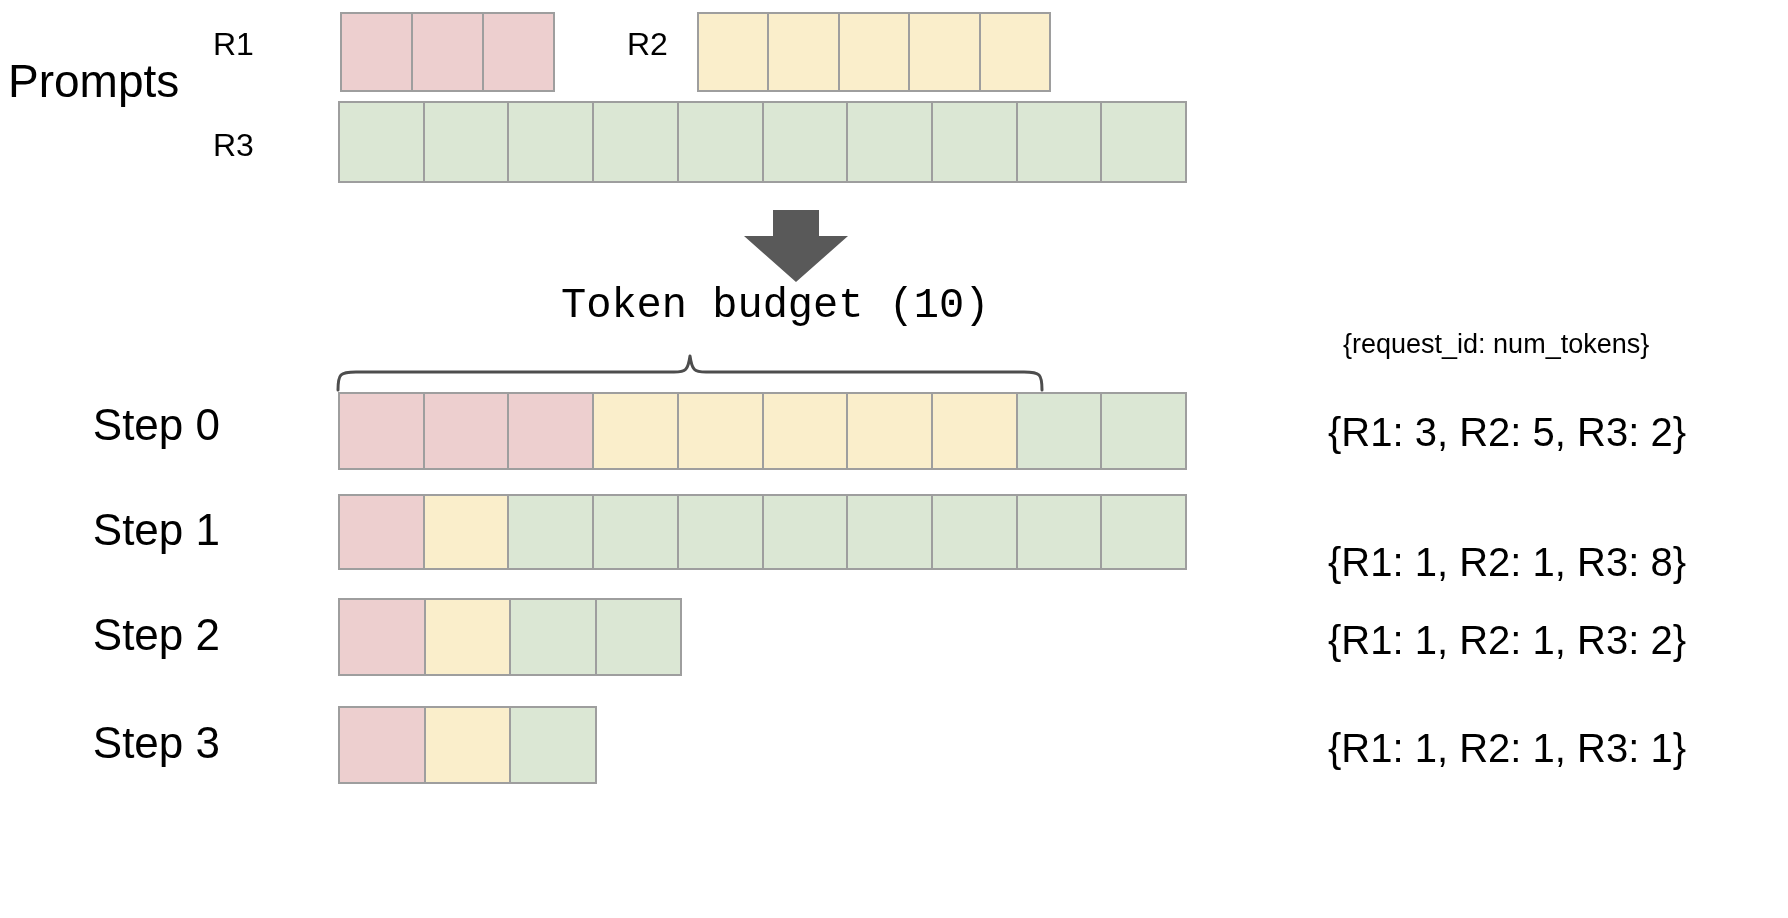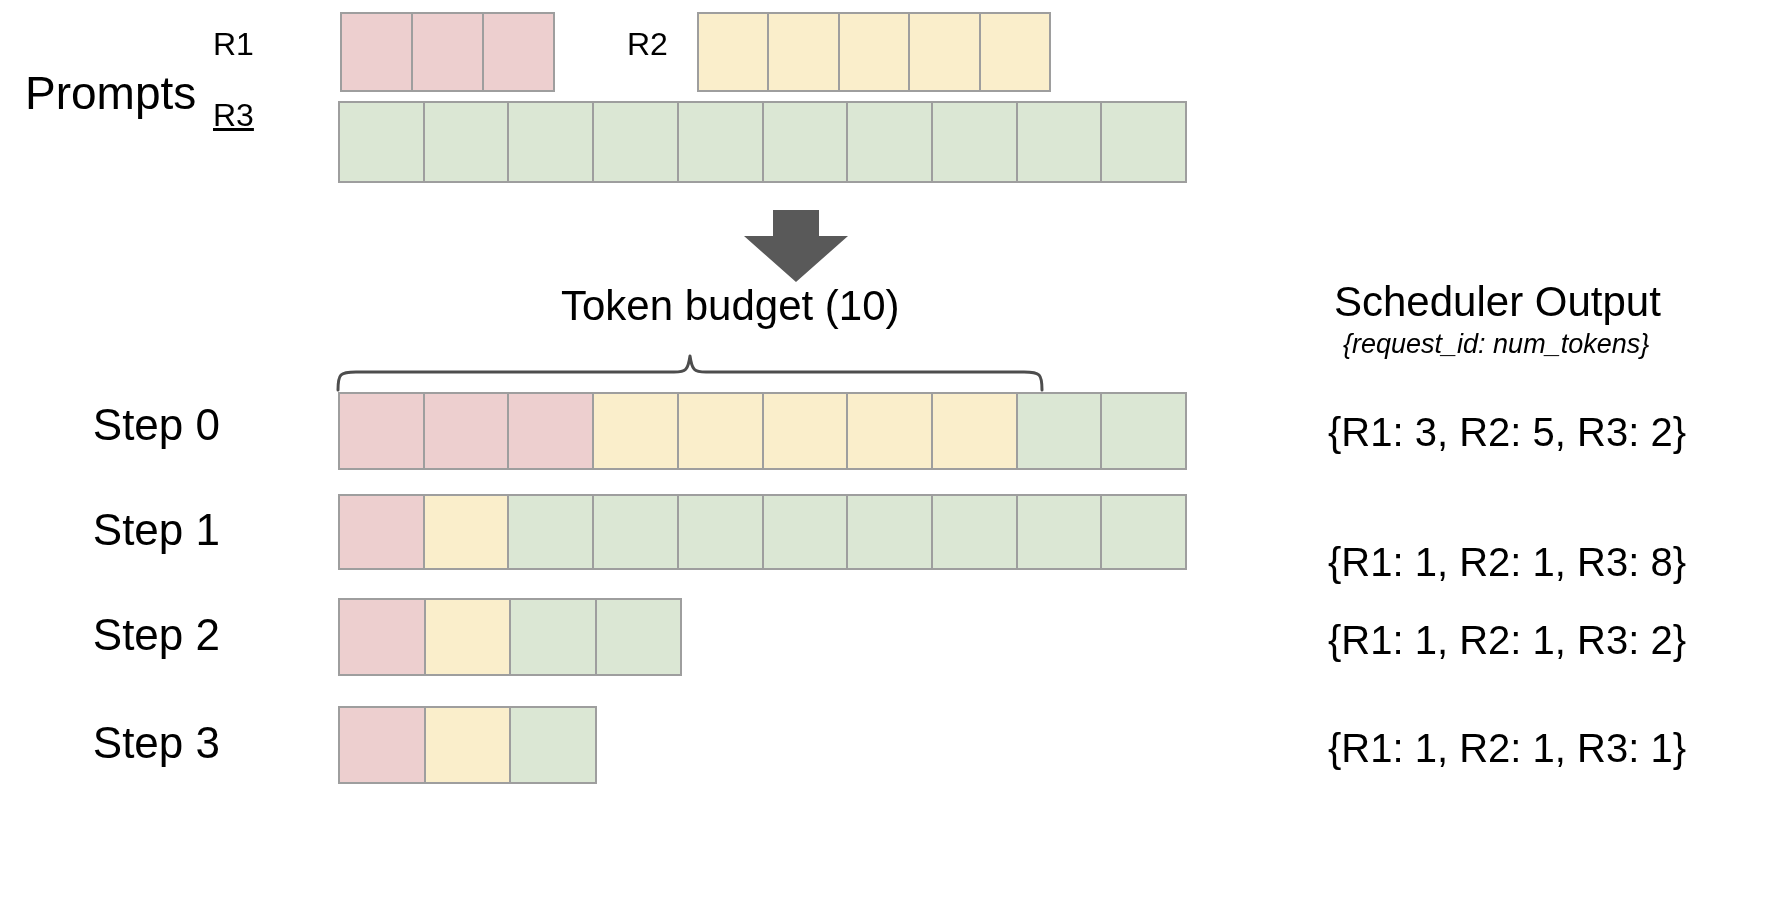--- a/index.html
+++ b/index.html
@@ -31,37 +31,37 @@
   .c-pink   { background: #edcfcf; }
   .c-yellow { background: #faeecb; }
   .c-green  { background: #dbe7d4; }
 
   
   .lbl {
     position: absolute;
     white-space: nowrap;
     line-height: 1;
   }
-  .lbl-prompts { font-size: 46px; left: 8px; top: 70px; margin-left: 17px; }
+  .lbl-prompts { font-size: 46px; left: 8px; top: 58px; }
   .lbl-r { font-size: 32px; }
   .lbl-r1 { left: 213px; top: 28px; }
   .lbl-r2 { left: 627px; top: 28px; }
-  .lbl-r3 { left: 213px; top: 99px; text-decoration: underline; }
+  .lbl-r3 { left: 213px; top: 129px; }
 
   .lbl-step { font-size: 44px; text-align: right; width: 230px; }
 
   .lbl-budget {
-    font-size: 42px; left: 561px; top: 285px;
+    font-size: 42px; left: 561px; top: 285px; font-family: Liberation Mono, monospace;
   }
 
   .lbl-sched-title {
     font-size: 42px; left: 1334px; top: 281px;
   }
   .lbl-sched-sub {
-    font-size: 27px; left: 1343px; top: 331px; font-style: italic;
+    font-size: 27px; left: 1343px; top: 331px;
   }
   .lbl-out {
     font-size: 40px; left: 1328px; white-space: nowrap;
   }
 
   
   .arrow-wrap { position: absolute; left: 736px; top: 210px; }
 
   
   .brace-wrap { position: absolute; left: 330px; top: 352px; }
@@ -158,16 +158,15 @@
   <div class="lbl lbl-out" style="top:620px;">{R1: 1, R2: 1, R3: 2}</div>
 
   <div class="lbl lbl-step" style="left:-10px; top:721px;">Step 3</div>
   <div class="token-row" id="step-row-3" style="left:338px; top:706px; width:259px; height:78px;">
       <div class="token-cell c-pink" style="flex: 1 1 0px;"></div>
       <div class="token-cell c-yellow" style="flex: 1 1 0px;"></div>
       <div class="token-cell c-green" style="flex: 1 1 0px;"></div>
     </div>
   <div class="lbl lbl-out" style="top:728px;">{R1: 1, R2: 1, R3: 1}</div>
 
-  <div class="lbl lbl-sched-title">Scheduler Output</div>
   <div class="lbl lbl-sched-sub">{request_id: num_tokens}</div>
 
 </div>
 
 </body></html>

